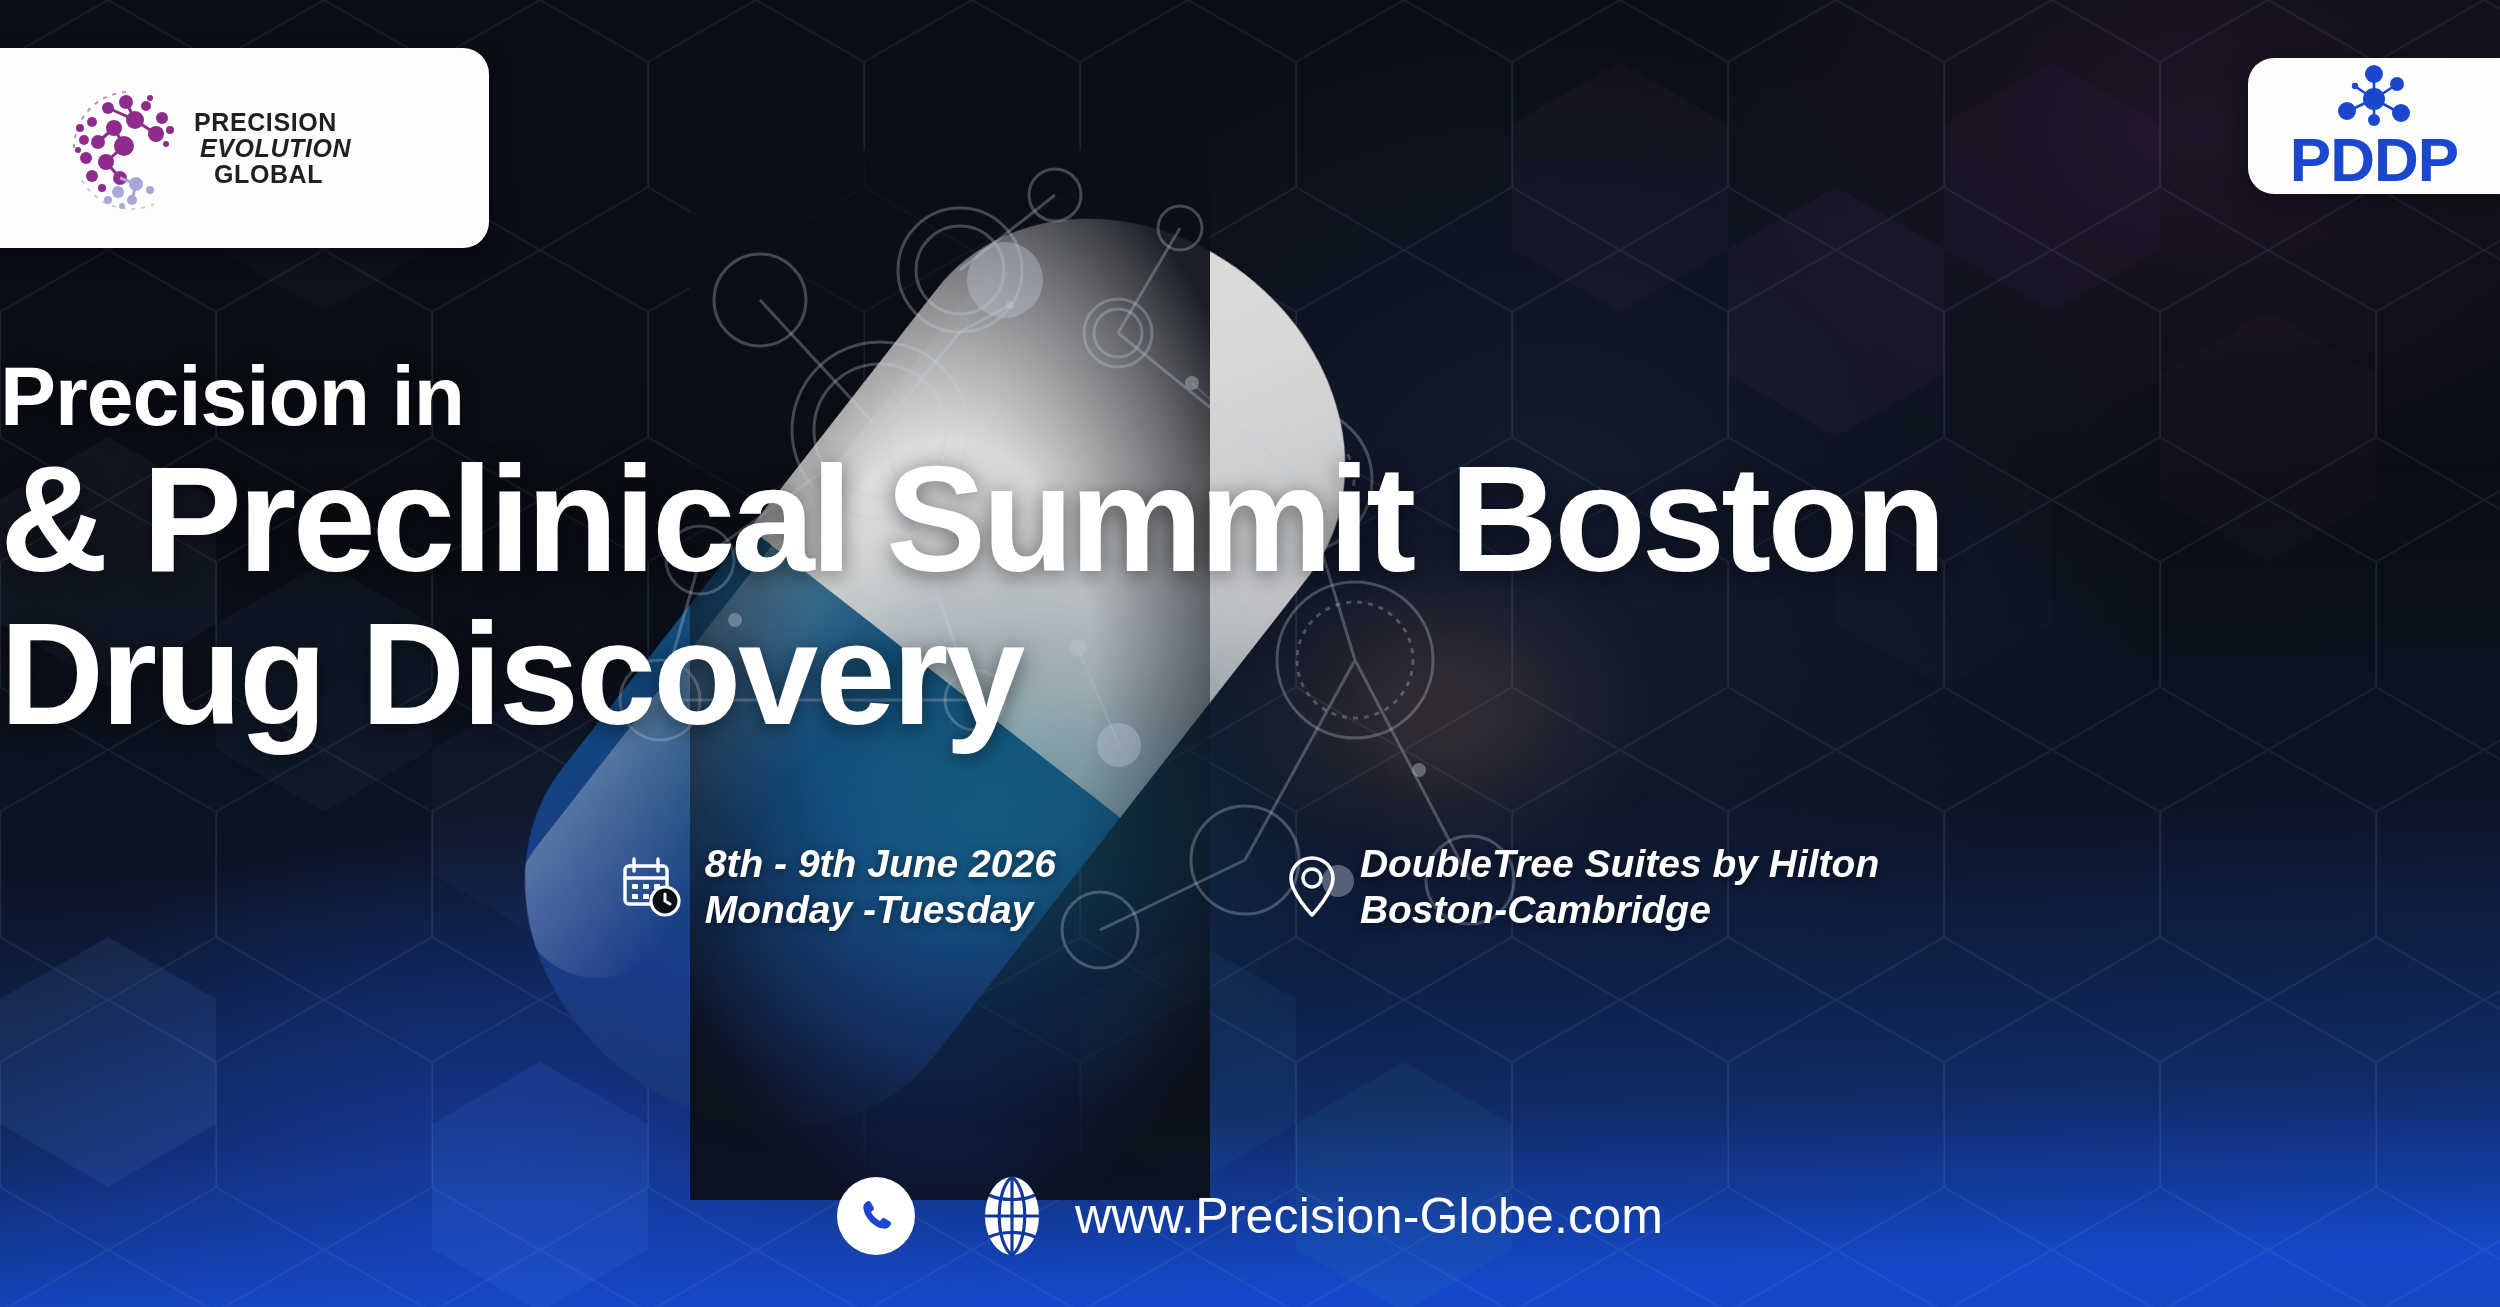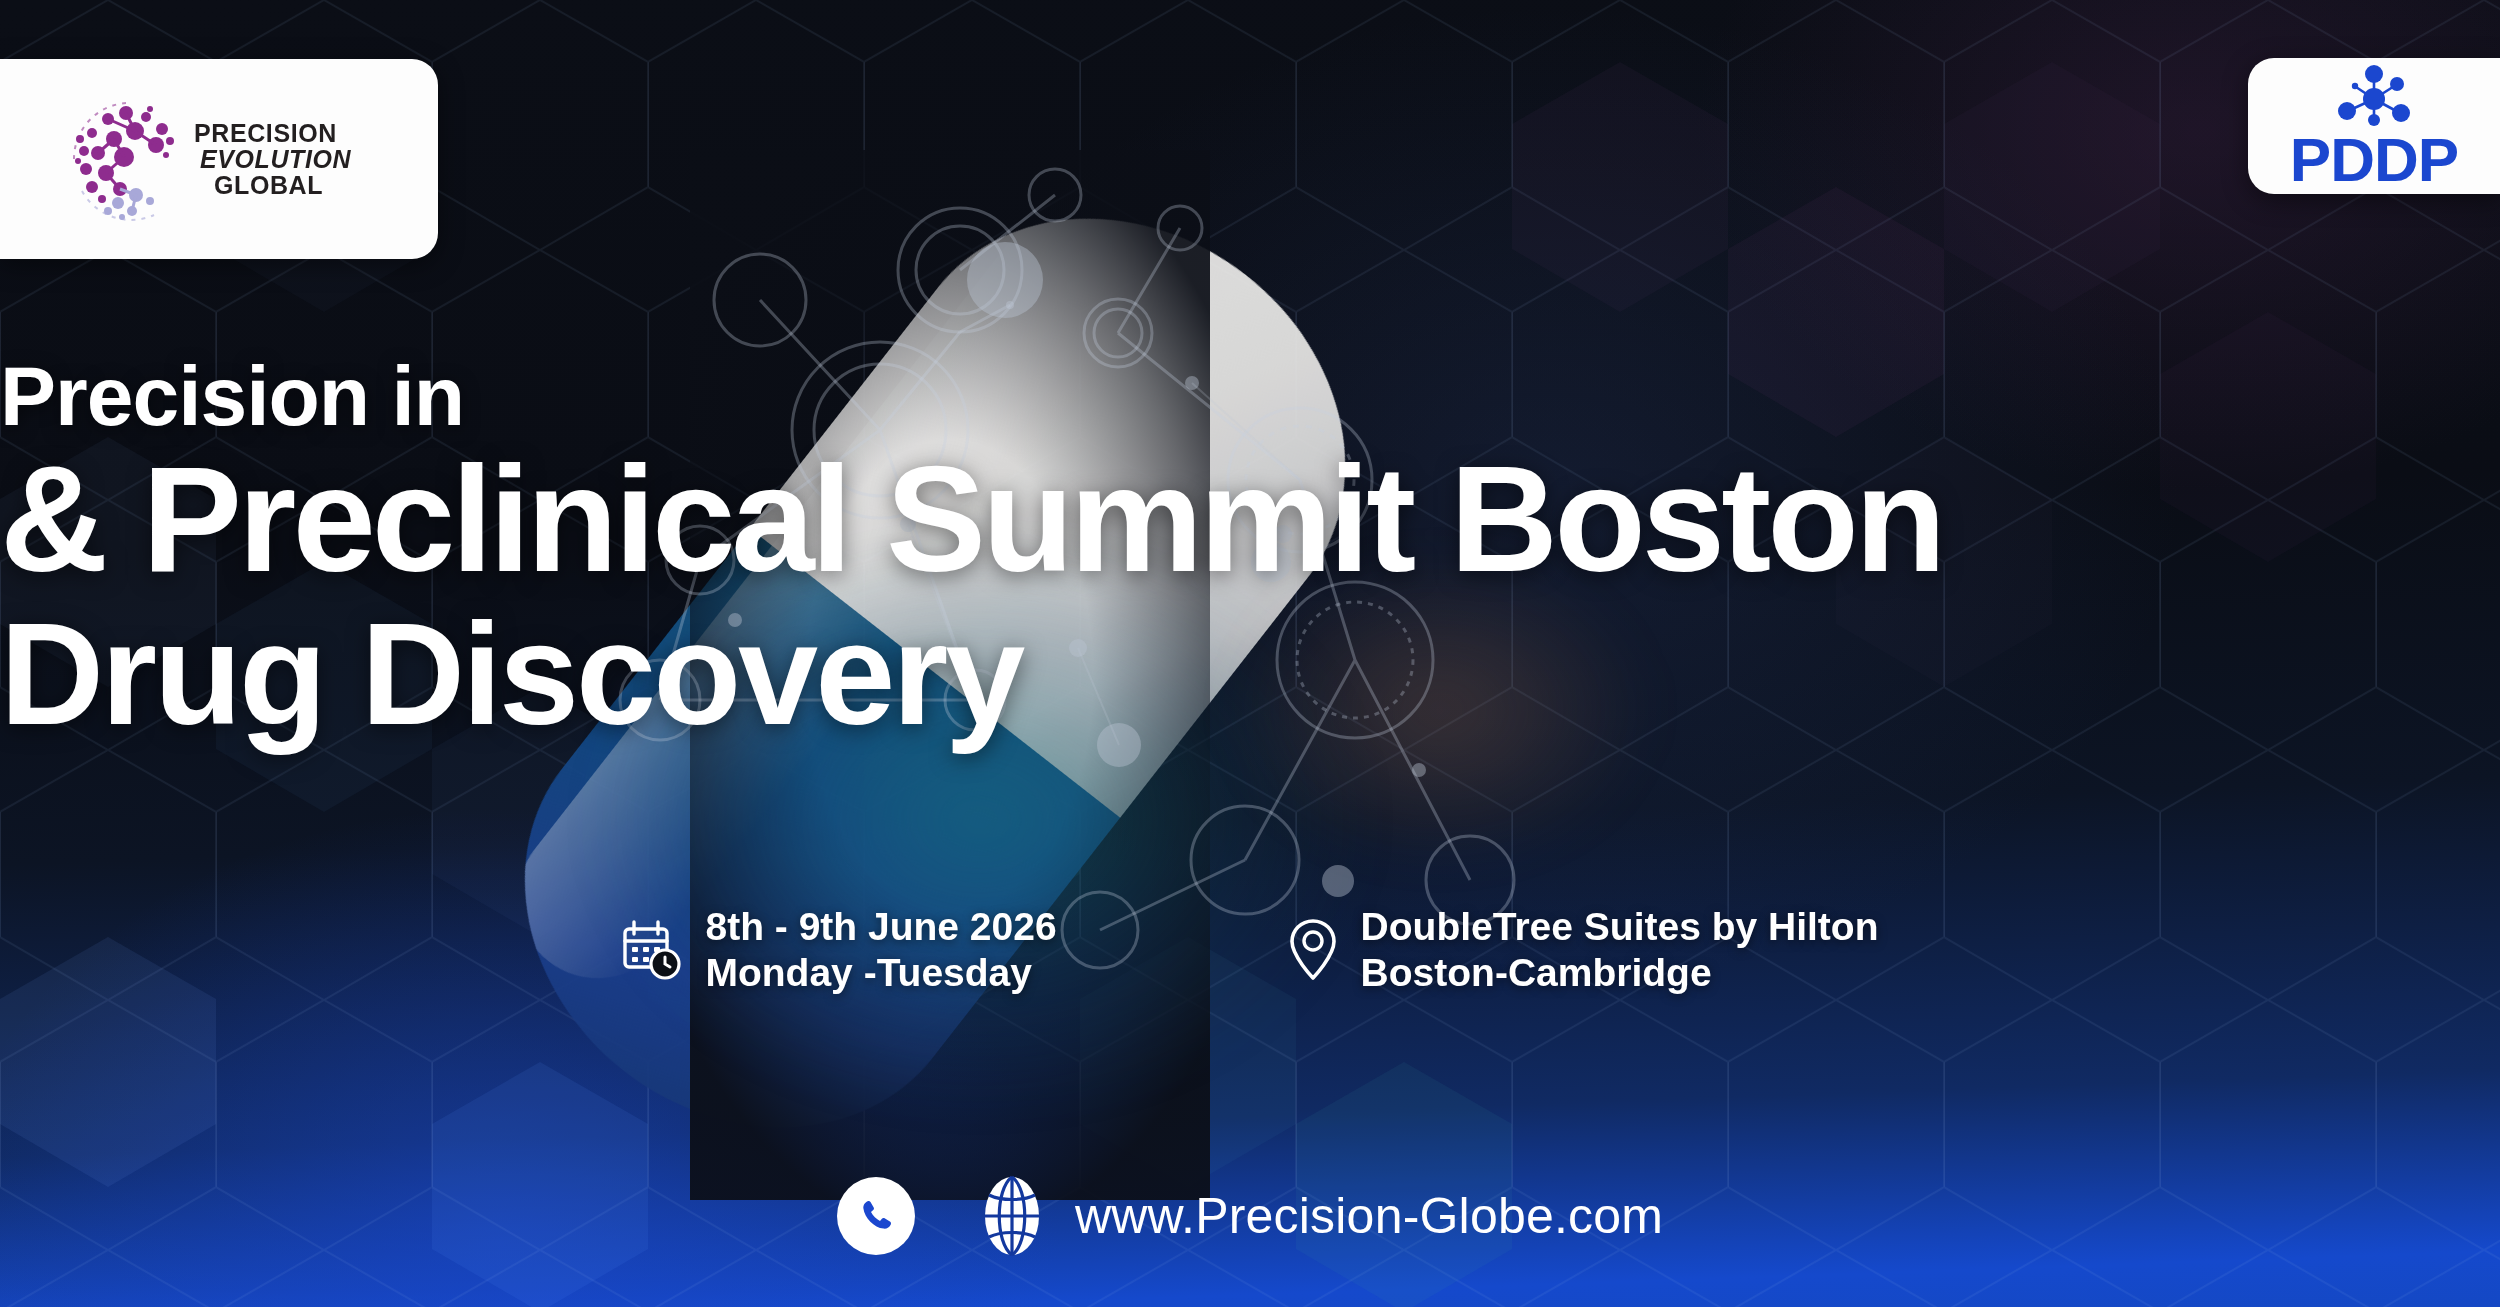--- a/index.html
+++ b/index.html
@@ -52,21 +52,21 @@
     position:absolute; left:1230px; top:560px; width:420px; height:300px;
     background:radial-gradient(ellipse at center, rgba(210,140,90,.22), transparent 70%);
     filter:blur(30px); pointer-events:none;
   }
 
   
   .molecules { position:absolute; inset:0; pointer-events:none; }
 
   
   .logo-card-left {
-    position:absolute; left:0; top:59px; width:438px; height:200px;
+    position:absolute; left:0; top:48px; width:489px; height:200px;
     background:#fdfdfd; border-radius:0 26px 26px 0;
     display:flex; align-items:center; gap:10px; padding-left:62px;
     box-shadow:0 6px 26px rgba(0,0,0,.45);
   }
   .pe-mark { width:128px; height:128px; flex:0 0 auto; }
   .pe-words { display:flex; flex-direction:column; line-height:1.05; margin-left:-6px; }
   .pe-words span {
     font-family:"Liberation Sans", sans-serif; font-weight:bold;
     font-size:25px; letter-spacing:.6px; color:#231f20;
   }
@@ -94,22 +94,22 @@
   }
   .h-big {
     font-family:"Liberation Sans", sans-serif; font-weight:bold;
     font-size:144px; color:#ffffff; letter-spacing:-3px; line-height:1.05;
     text-shadow:0 4px 22px rgba(0,0,0,.5);
   }
   .h-big.l3 { font-size:150px; letter-spacing:-4px; }
 
   
   .inforow {
-    position:absolute; left:0; right:0; top:904px;
-    display:flex; justify-content:center; align-items:flex-start; gap:230px;
+    position:absolute; left:0; right:0; top:841px;
+    display:flex; justify-content:center; align-items:flex-start; gap:230px;font-style:italic;
   }
   .info-item { display:flex; align-items:center; gap:22px; }
   .info-text {
     font-family:"Liberation Sans", sans-serif; font-weight:bold;
     font-size:39px; color:#ffffff; line-height:1.18; white-space:nowrap;
     text-shadow:0 2px 10px rgba(0,0,0,.5);
   }
 
   
   .contactbar {

